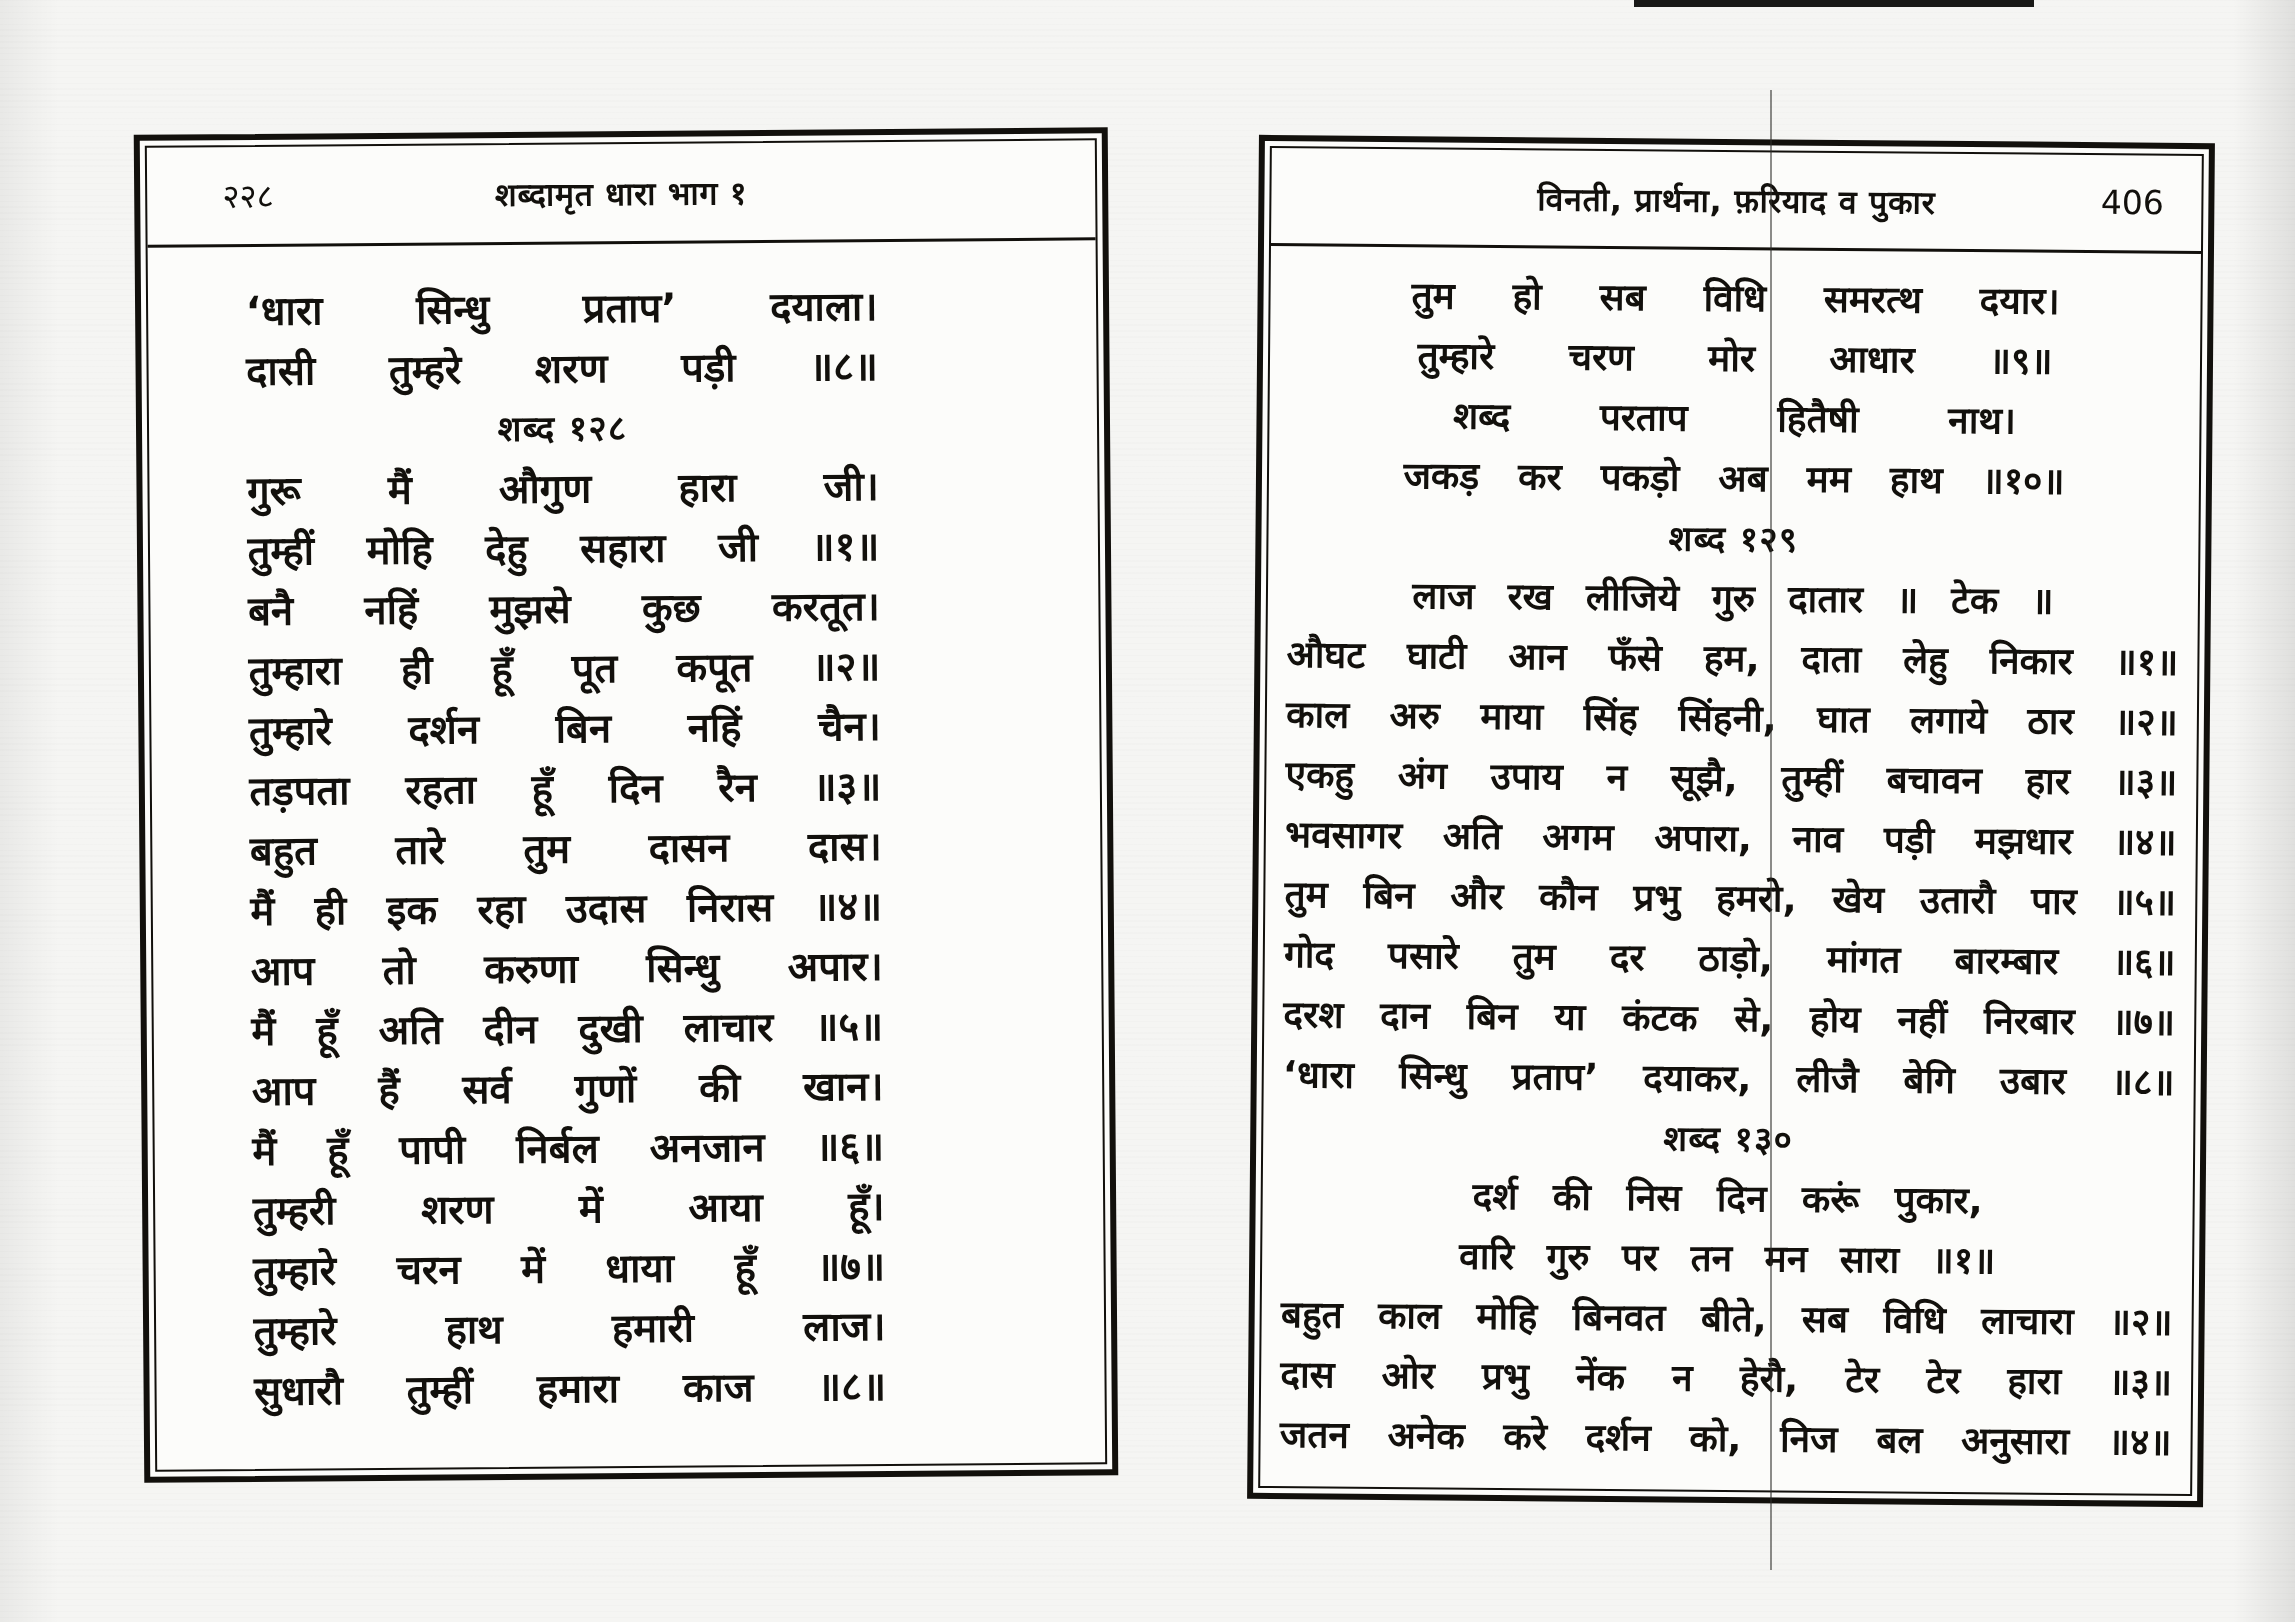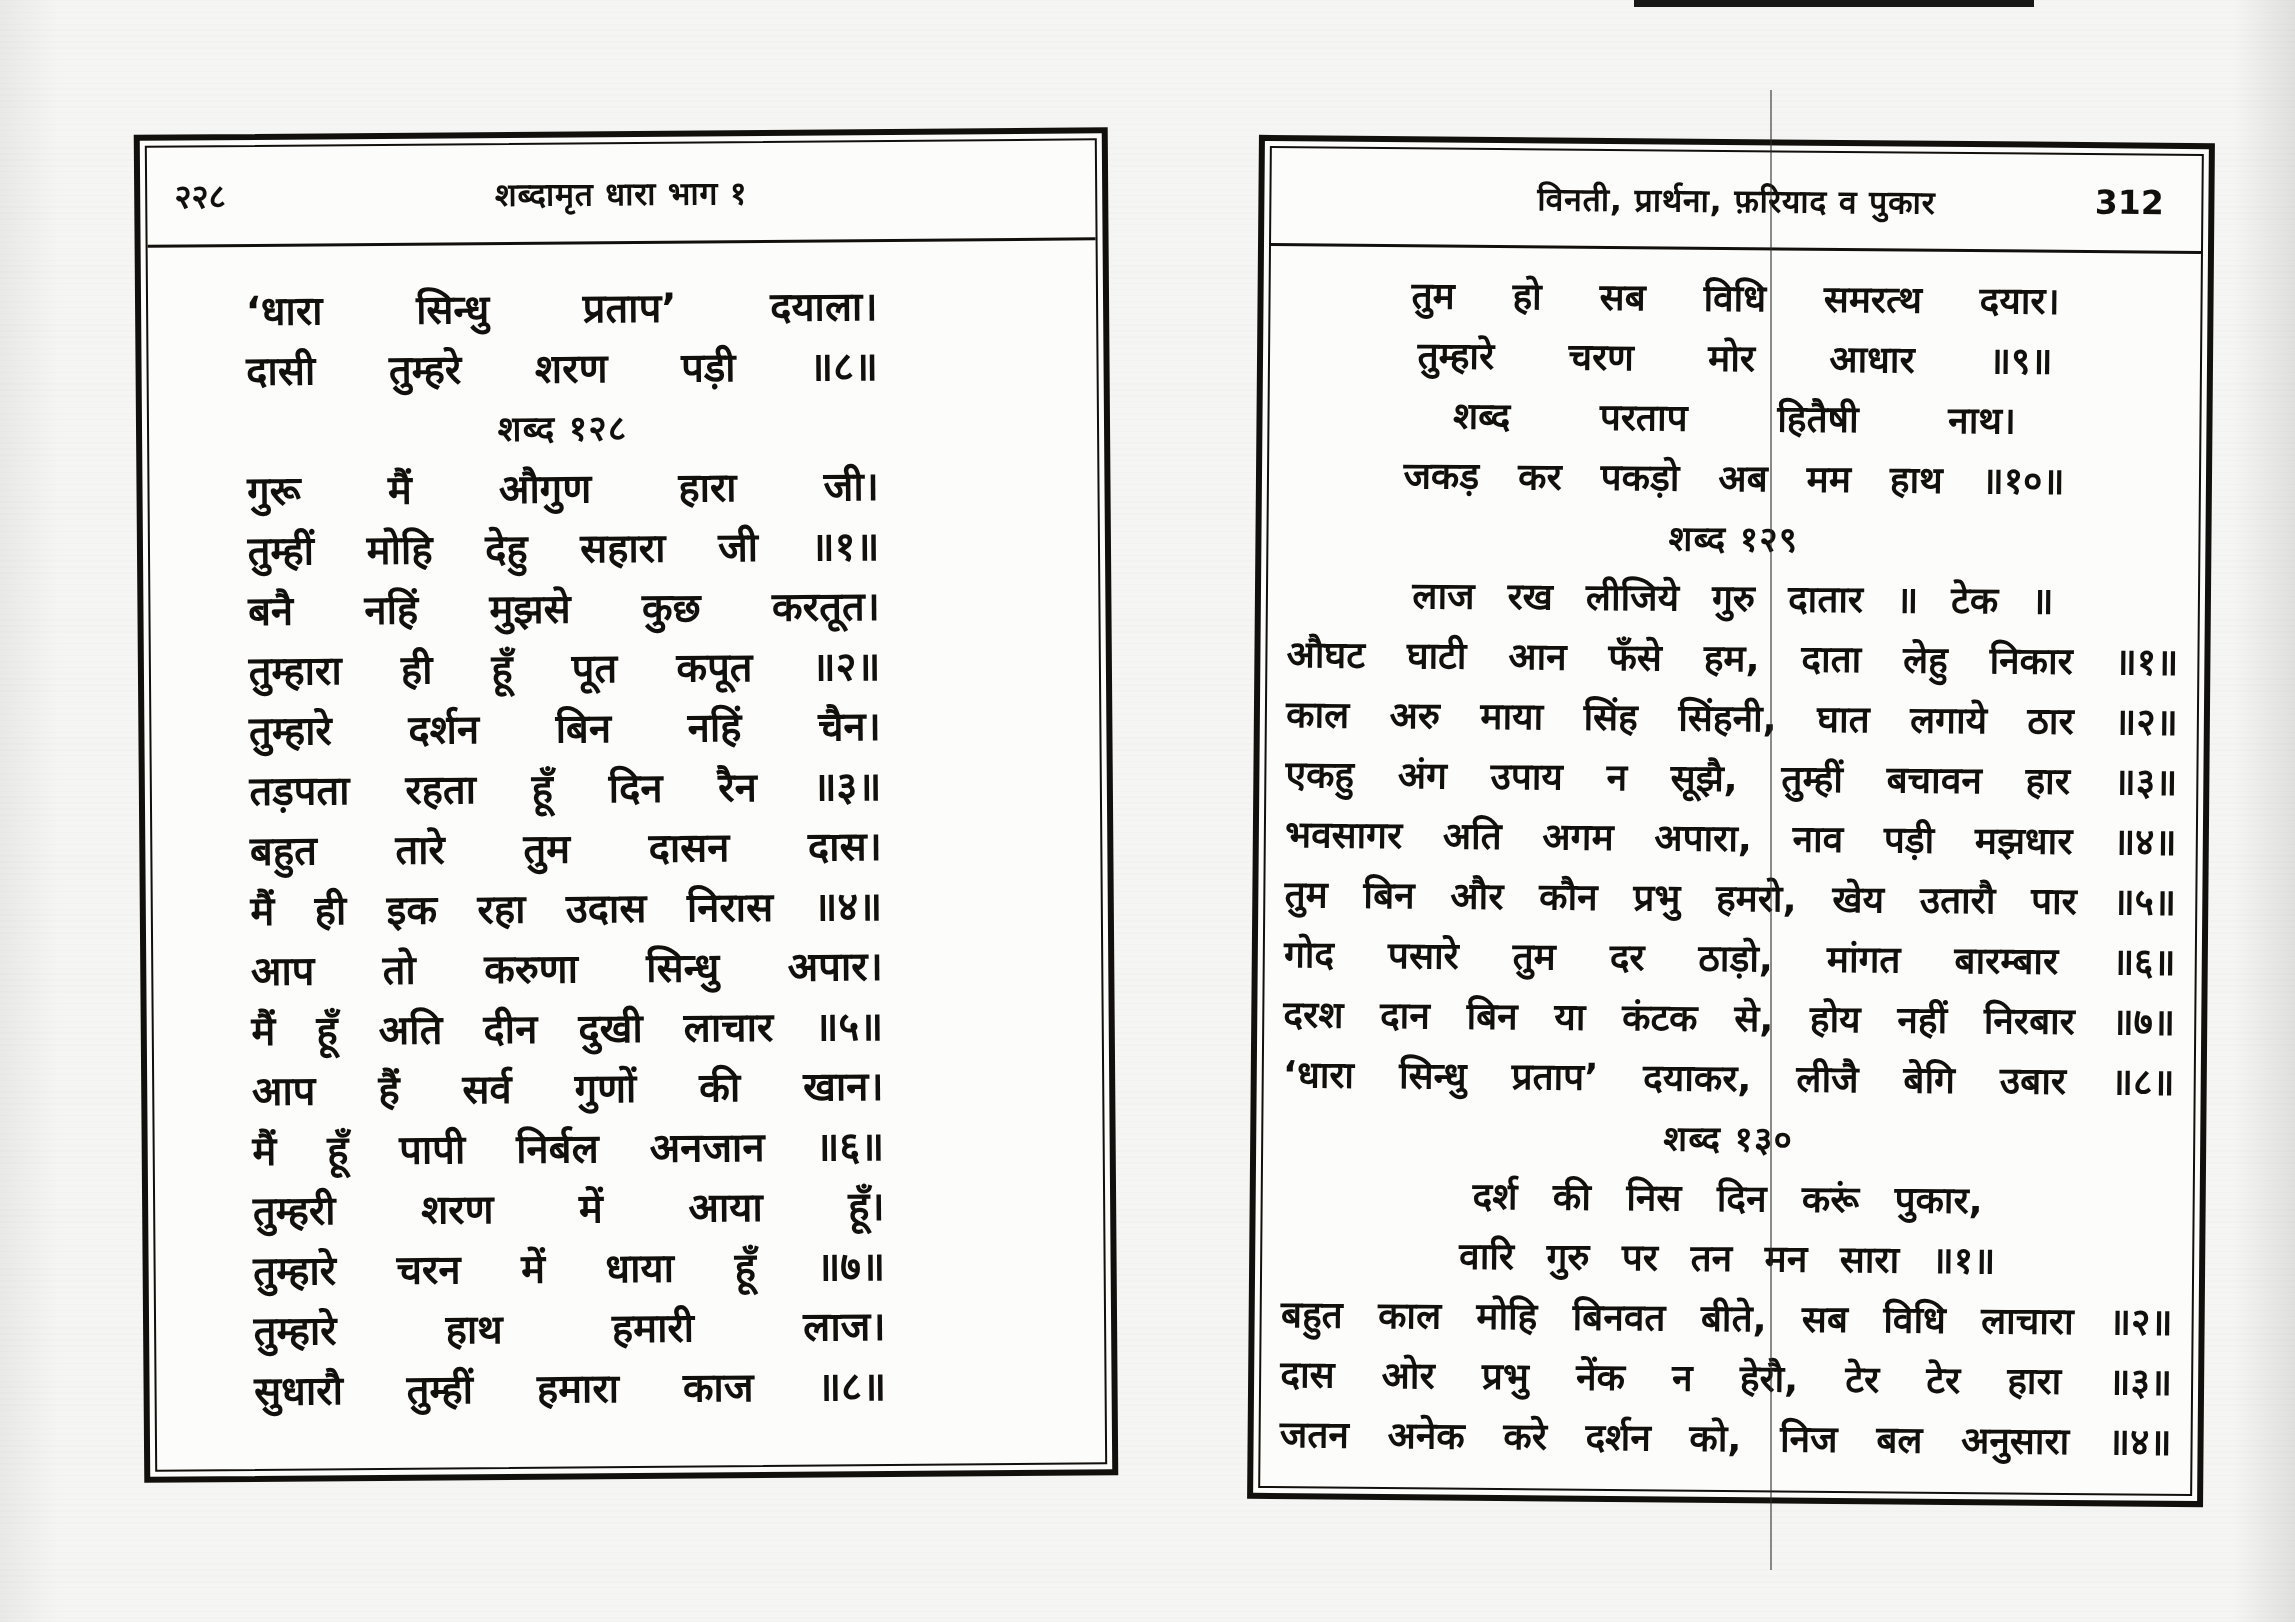--- a/index.html
+++ b/index.html
@@ -35,21 +35,21 @@
     height:97px;
     border-bottom:3.3px solid var(--ink);
     display:flex;align-items:center;justify-content:center;
   }
   .page-right .phead{height:95px;}
   .ptitle{
     font-size:32px;font-weight:700;letter-spacing:0.7px;
   }
   .pageno{
     position:absolute;top:50%;transform:translateY(-50%);
-    font-size:33px;font-weight:700;
+    font-size:33px;font-weight:400;margin-left:48px;
   }
   .pageno.pos-left{left:27.5px;}
   .pageno.pos-right{right:38px;}
   .pbody{box-sizing:border-box;}
   .pbody-left{padding:34px 219px 0 98px;}
   .pbody-right{padding:19.6px 19.6px 0 19.6px;}
   .line{
     font-weight:700;
     text-align:justify;
     text-align-last:justify;
@@ -113,21 +113,21 @@
           <div class="line">तुम्हारे हाथ हमारी लाज।</div>
           <div class="line">सुधारौ तुम्हीं हमारा काज ॥८॥</div>
         </div>
     </div>
   </div>
 
   <div class="page page-right">
     <div class="inner">
       <div class="phead">
         <span class="ptitle">विनती, प्रार्थना, फ़रियाद व पुकार</span>
-        <span class="pageno pos-right">312</span>
+        <span class="pageno pos-right">406</span>
       </div>
       <div class="pbody pbody-right" id="right-body">
           <div class="line fixed" style="width: 648px;">तुम हो सब विधि समरत्थ दयार।</div>
           <div class="line fixed" style="width: 635px;">तुम्हारे चरण मोर आधार ॥९॥</div>
           <div class="line fixed" style="width: 563px;">शब्द परताप हितैषी नाथ।</div>
           <div class="line fixed" style="width: 661px;">जकड़ कर पकड़ो अब मम हाथ ॥१०॥</div>
           <div class="line heading">शब्द १२९</div>
           <div class="line fixed" style="width: 641px;">लाज रख लीजिये गुरु दातार ॥ टेक ॥</div>
           <div class="line">औघट घाटी आन फँसे हम, दाता लेहु निकार ॥१॥</div>
           <div class="line">काल अरु माया सिंह सिंहनी, घात लगाये ठार ॥२॥</div>

